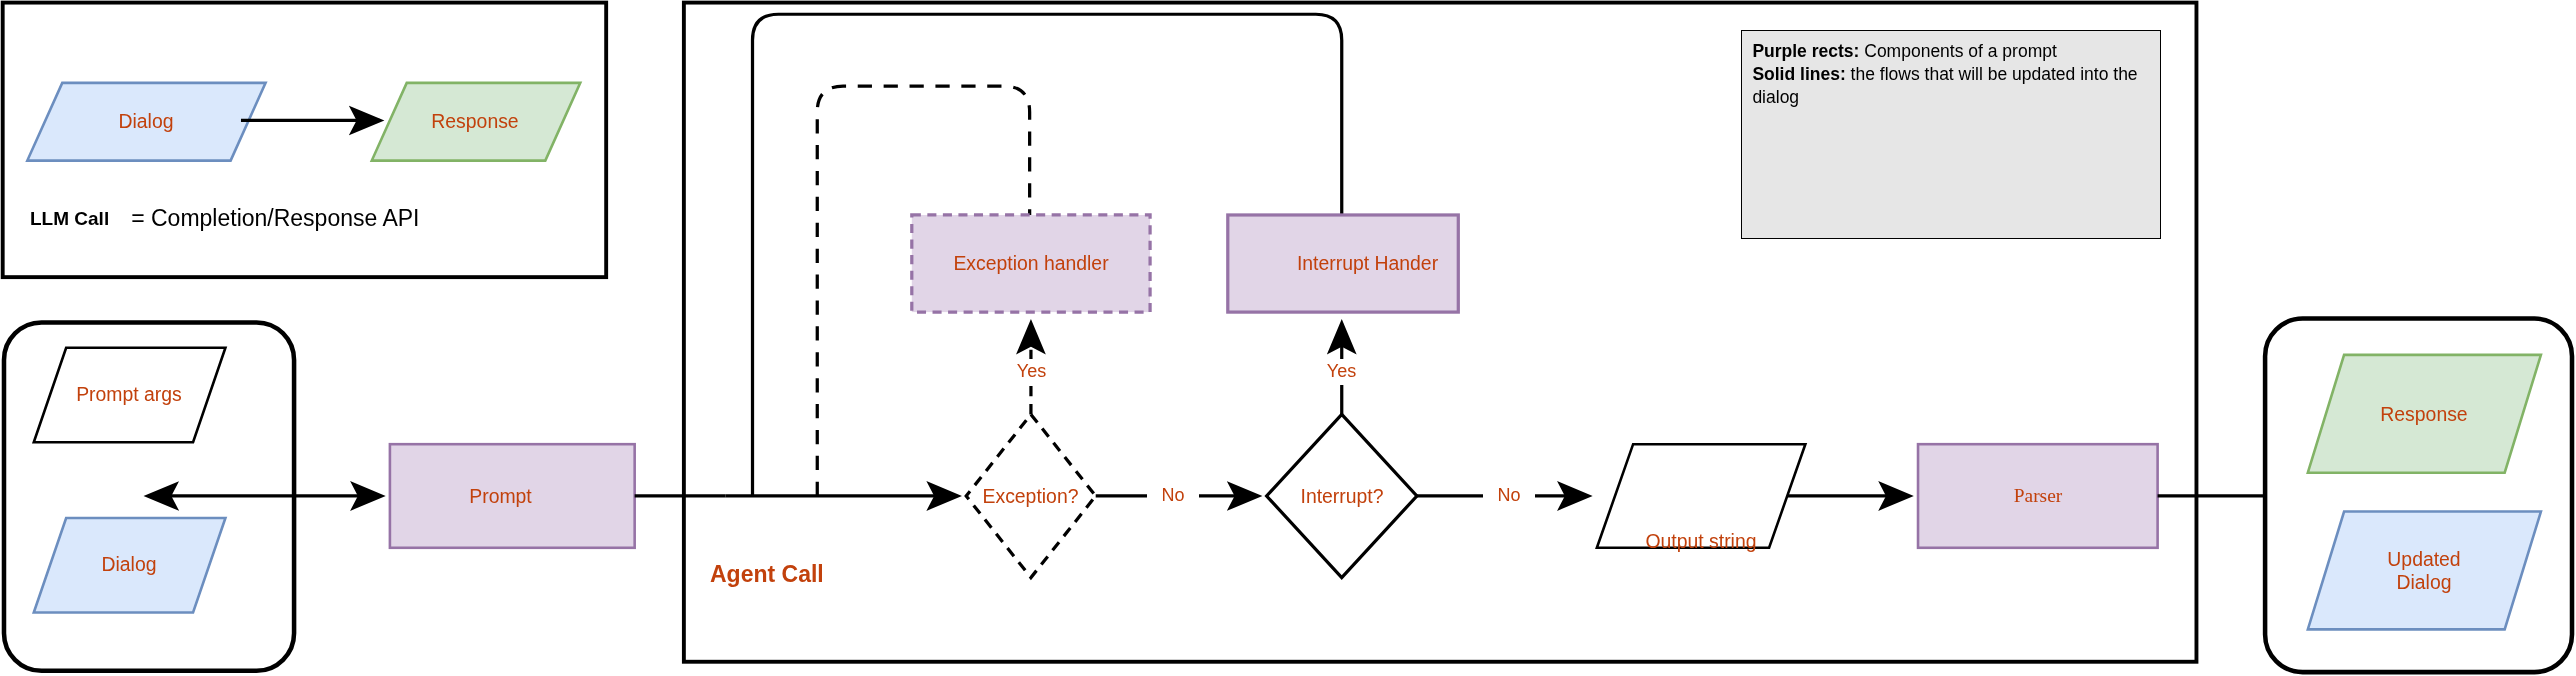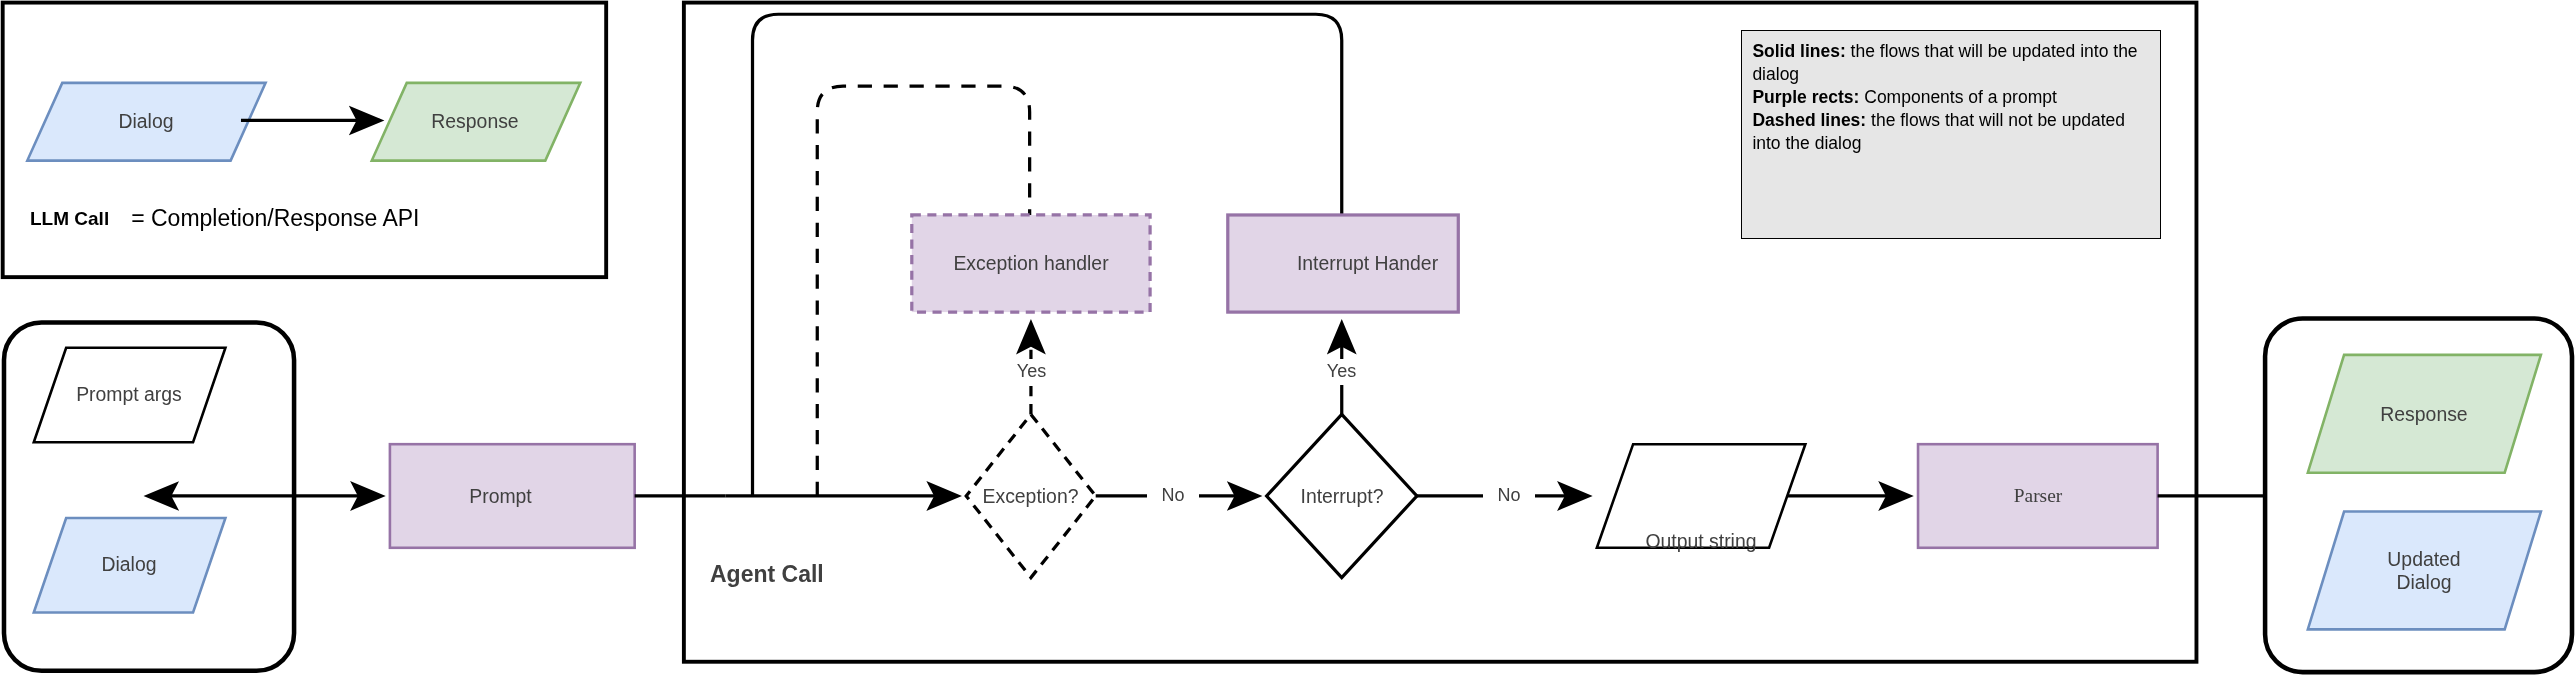--- a/index.html
+++ b/index.html
@@ -21,21 +21,21 @@
     position: absolute;
     left: 0;
     top: 0;
   }
   .lbl {
     position: absolute;
     display: flex;
     align-items: center;
     justify-content: center;
     text-align: center;
-    color: #404040;
+    color: #c2410c;
     pointer-events: none;
     line-height: 1.18;
     white-space: pre-line;
   }
   .lbl-node   { font-size: 19.4px; }
   .lbl-edge   { font-size: 18px; }
   .lbl-title  { font-size: 23px; font-weight: bold; }
   .legend-box {
     position: absolute;
     box-sizing: border-box;
@@ -159,24 +159,21 @@
   <div class="lbl lbl-edge" style="left:1309px; top:359px; width:65px; height:26px; background:#ffffff;">Yes</div>
   <div class="lbl lbl-edge" style="left:1147px; top:483px; width:52px; height:26px; background:#ffffff;">No</div>
   <div class="lbl lbl-edge" style="left:1483px; top:483px; width:52px; height:26px; background:#ffffff;">No</div>
 
   <div class="lbl lbl-node" style="left:2327px; top:400px; width:194px; height:28.5px;">Response</div>
   <div class="lbl lbl-node" style="left:2327px; top:540px; width:194px; height:62px;">Updated
 Dialog</div>
 
   <div class="legend-box" style="left:1741px; top:30px; width:420px; height:209px;">
     <div>
-      <b>Solid lines:</b><span> the flows that will be updated into the dialog</span>
-    </div>
-    <div>
       <b>Purple rects:</b><span> Components of a prompt</span>
     </div>
     <div>
-      <b>Dashed lines:</b><span> the flows that will not be updated into the dialog</span>
+      <b>Solid lines:</b><span> the flows that will be updated into the dialog</span>
     </div>
   </div>
 
 </div>
 
 
 </body></html>

